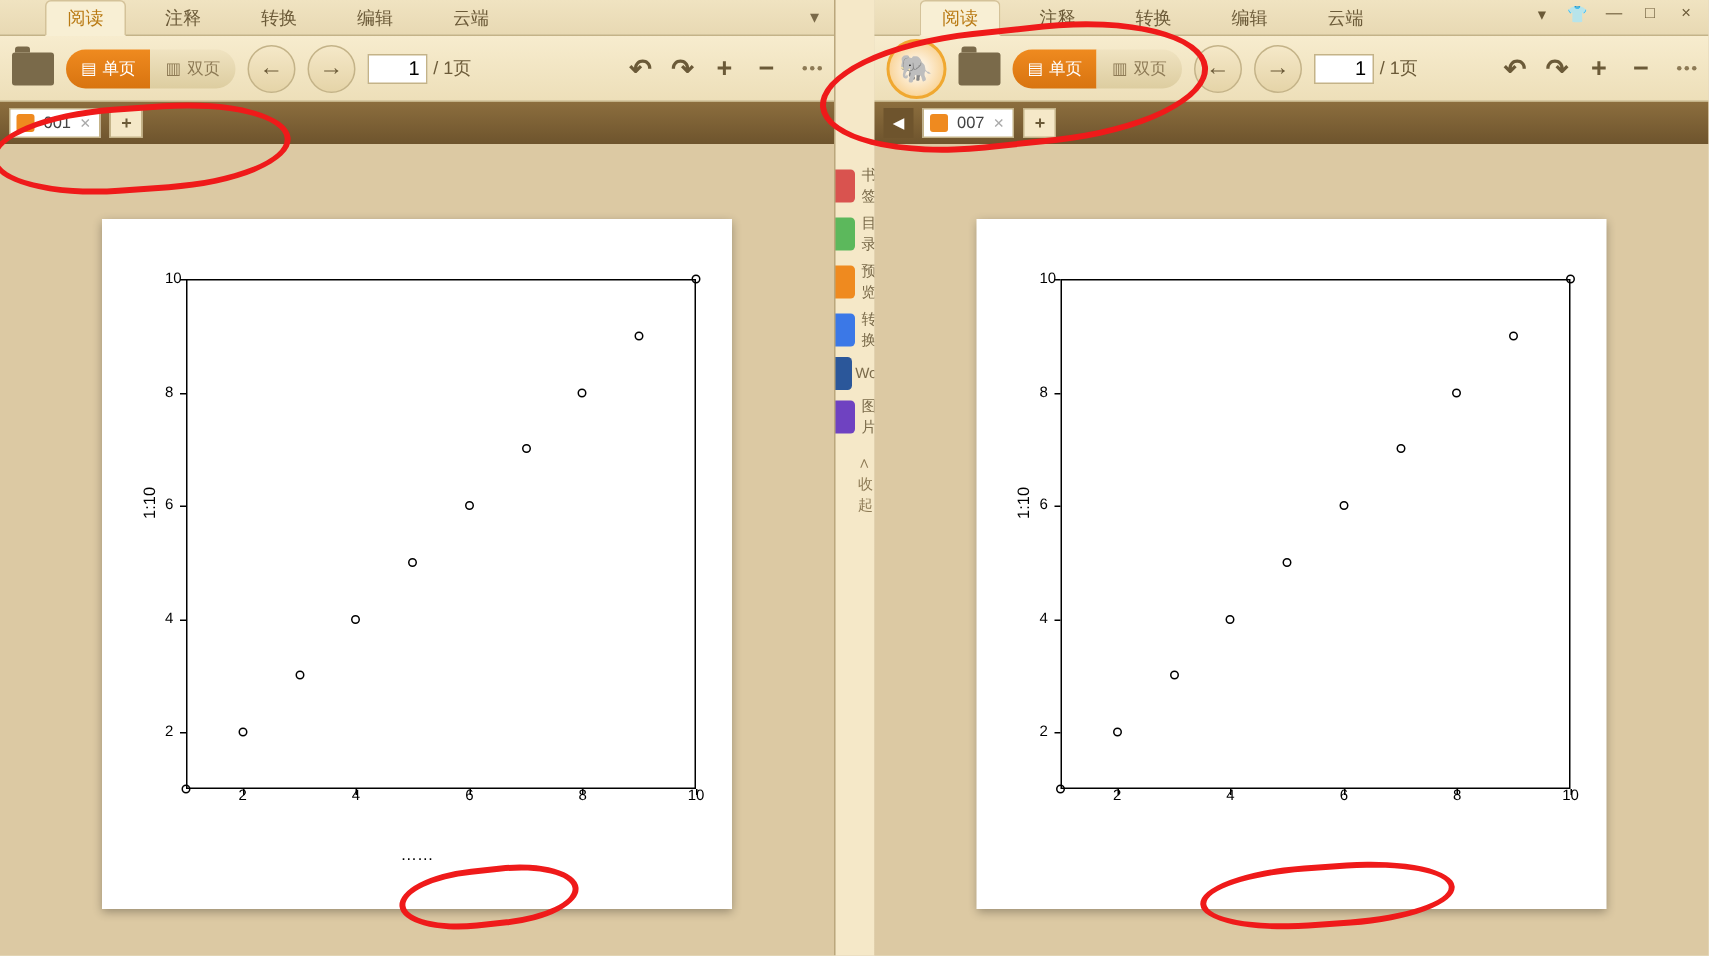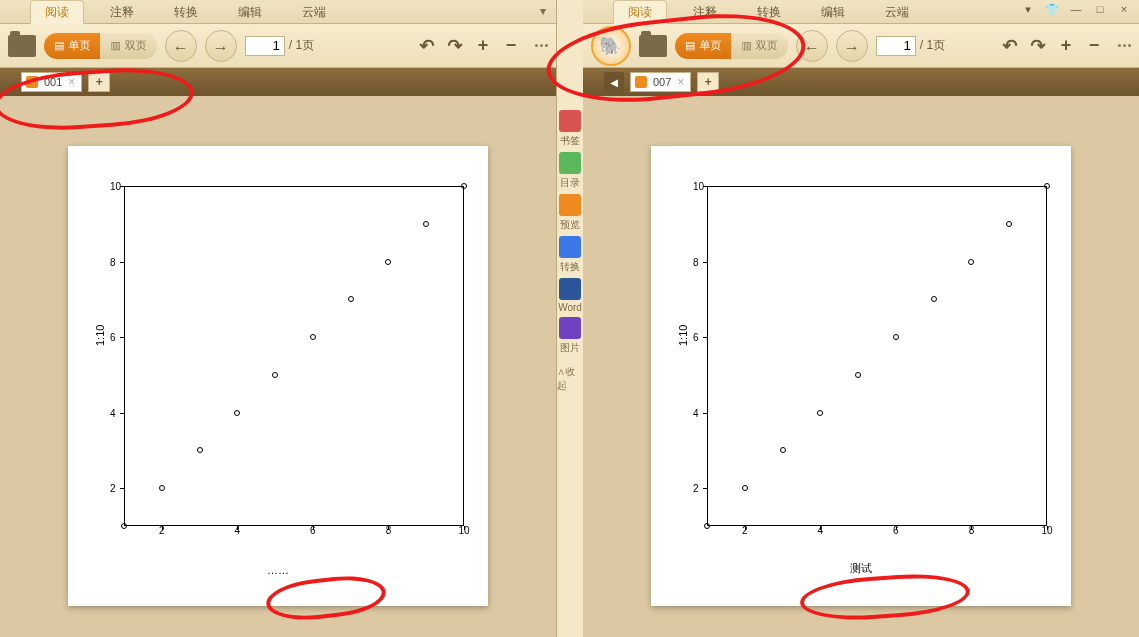--- a/index.html
+++ b/index.html
@@ -3,22 +3,22 @@
 <meta charset="utf-8">
 <style>
   * { box-sizing: border-box; margin: 0; padding: 0; }
   body { font-family: "Microsoft YaHei", sans-serif; font-size: 12px; background: #e8dcc0; width: 1139px; height: 637px; overflow: hidden; position: relative; }
   .app { display: flex; width: 100%; height: 100%; }
   .pane { flex: 1; display: flex; flex-direction: column; position: relative; background: linear-gradient(#e8dcc0, #dcc9a3); }
   .pane-left { border-right: 1px solid #bba77c; }
   .divider-sidebar { width: 26px; background: #f5e8c8; display: flex; flex-direction: column; align-items: center; padding-top: 110px; gap: 4px; }
   .side-icon { width: 22px; height: 22px; border-radius: 3px; display: flex; align-items: center; justify-content: center; font-size: 12px; color: #fff; }
   .side-label { font-size: 10px; color: #7a6a4a; text-align: center; }
-  .side-block { display:flex; flex-direction:column; align-items:center; gap:2px; cursor:pointer;}
-  .collapse { margin-top:6px; font-size:10px; color:#8d7a55; cursor:pointer;}
+  .side-block { display:flex; flex-direction:row; align-items:center; gap:2px; cursor:pointer;}
+  .collapse { margin-top:6px; font-size:10px; color:#8d7a55; cursor:pointer;margin-left:15px;}
 
   
   .tabbar { height: 24px; background: linear-gradient(#f0e3c1,#e8d9b3); display: flex; align-items:flex-end; padding-left:30px; position:relative; border-bottom:1px solid #c4b388;}
   .tab { padding: 3px 14px 2px; font-size:12px; color:#6b5a38; margin-right:12px; cursor:pointer; border-radius:4px 4px 0 0; }
   .tab.active { background:#f8efd4; color:#b97a13; border:1px solid #d4c299; border-bottom:1px solid #f8efd4; margin-bottom:-1px;}
   .tabbar .menu-drop { position:absolute; right:10px; top:4px; color:#7a6a4a; cursor:pointer;}
   .winctrl { position:absolute; right:6px; top:2px; display:flex; gap:6px; }
   .winctrl span { width:18px; height:14px; display:flex; align-items:center; justify-content:center; color:#6b5a38; cursor:pointer; font-size:11px;}
 
   
@@ -32,21 +32,21 @@
   .pill-group .pill { border-radius:0;}
   .pill-group .pill:first-child{ border-radius:13px 0 0 13px;}
   .pill-group .pill:last-child{ border-radius:0 13px 13px 0;}
   .pagebox { display:flex; align-items:center; gap:4px; color:#6b5a38;}
   .pagebox input { width:40px; height:20px; text-align:right; border:1px solid #c4b388; background:#fff; padding:0 4px;}
   .tool-icons { display:flex; gap:8px; margin-left:auto; align-items:center;}
   .dots3 { display:flex; gap:2px; margin-left:6px;}
   .dots3 i { width:3px; height:3px; background:#8d7a55; border-radius:50%;}
 
   
-  .doctabbar { height:28px; background:linear-gradient(#8c6e3e,#6e542d); display:flex; align-items:center; padding:0 21px; gap:6px;}
+  .doctabbar { height:28px; background:linear-gradient(#8c6e3e,#6e542d); display:flex; align-items:center; padding:0 6px; gap:6px;}
   .doctab { height:20px; background:#fff; border:1px solid #c4b388; display:flex; align-items:center; padding:0 6px 0 4px; gap:6px; font-size:11px; color:#444;}
   .doctab .dicon { width:12px; height:12px; background:#ef8a1f; border-radius:2px;}
   .doctab .close { color:#aaa; cursor:pointer; font-size:12px;}
   .docadd { width:22px; height:20px; background:#f5e8c8; border:1px solid #c4b388; display:flex; align-items:center; justify-content:center; color:#6b5a38; cursor:pointer; font-weight:bold;}
   .sidetoggle { width:20px; height:20px; background:#6e542d; color:#fff; display:flex; align-items:center; justify-content:center; cursor:pointer; font-size:10px;}
 
   
   .content { flex:1; background:#dcc9a3; display:flex; justify-content:center; padding-top:50px; overflow:hidden;}
   .page { width:420px; height:460px; background:#fff; box-shadow:0 2px 6px rgba(0,0,0,0.3); position:relative;}
   .plotbox { position:absolute; left:56px; top:40px; width:340px; height:340px; border:1px solid #000;}
@@ -239,21 +239,20 @@
         <span class="dicon"></span>
         <span>007</span>
         <span class="close">×</span>
       </div>
       <div class="docadd">+</div>
     </div>
     <div class="content">
       <div class="page">
         <div class="plotbox"></div>
         <span class="ylab">1:10</span>
-        <span class="xlab">测试</span>
       <div class="pt" style="left: 56px; top: 380px;"></div>
           <div class="pt" style="left: 93.7778px; top: 342.222px;"></div>
           <div class="pt" style="left: 131.556px; top: 304.444px;"></div>
           <div class="pt" style="left: 169.333px; top: 266.667px;"></div>
           <div class="pt" style="left: 207.111px; top: 228.889px;"></div>
           <div class="pt" style="left: 244.889px; top: 191.111px;"></div>
           <div class="pt" style="left: 282.667px; top: 153.333px;"></div>
           <div class="pt" style="left: 320.444px; top: 115.556px;"></div>
           <div class="pt" style="left: 358.222px; top: 77.7778px;"></div>
           <div class="pt" style="left: 396px; top: 40px;"></div>

